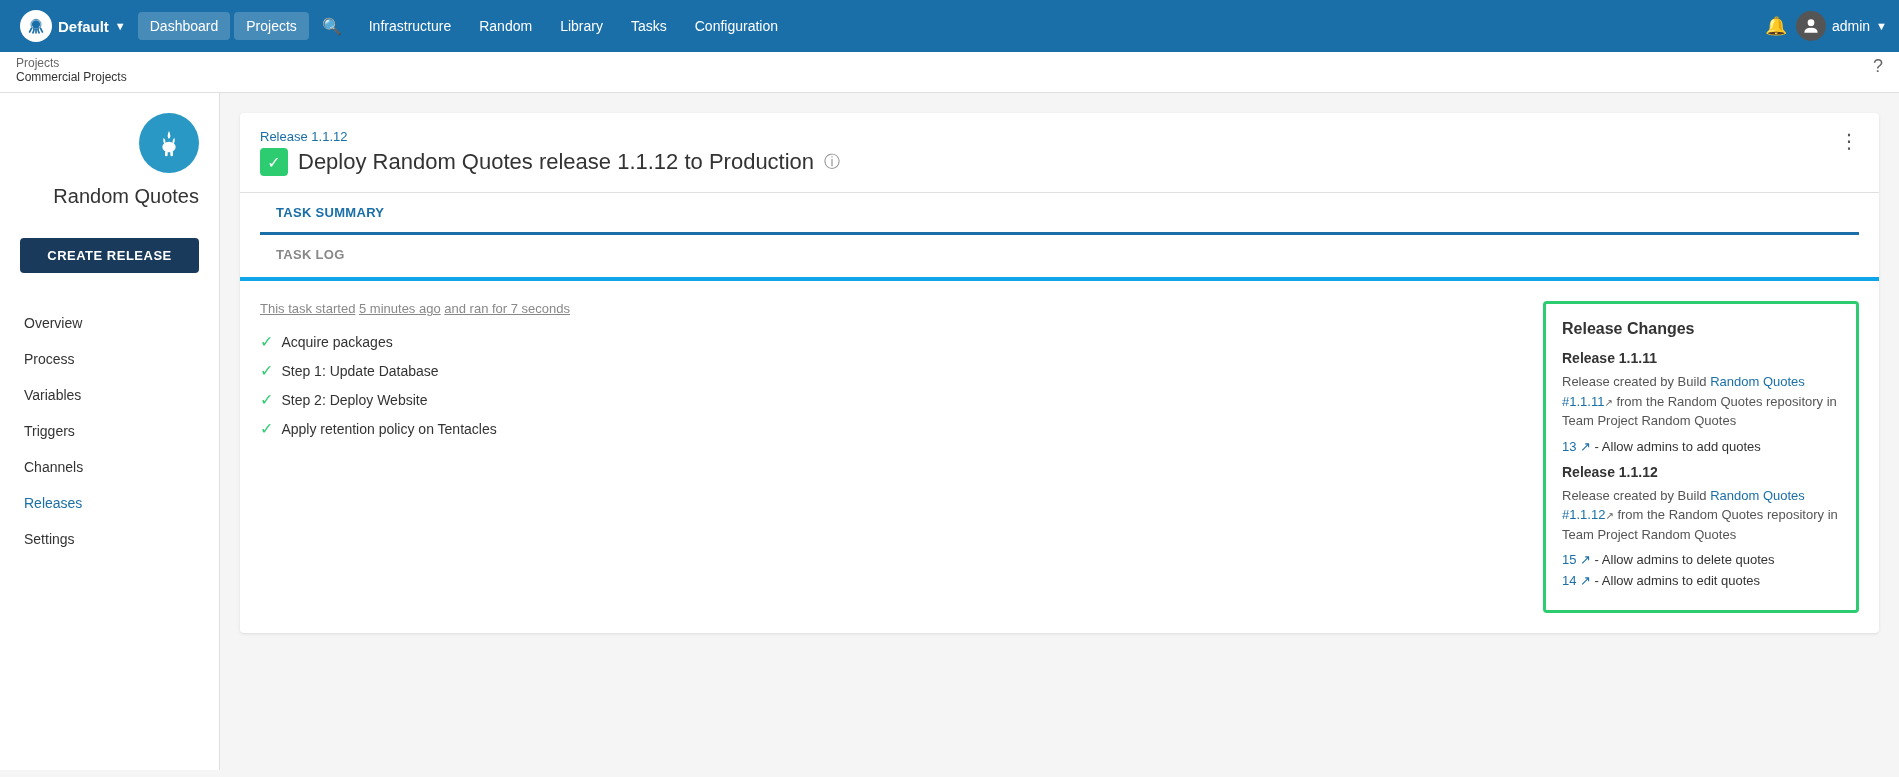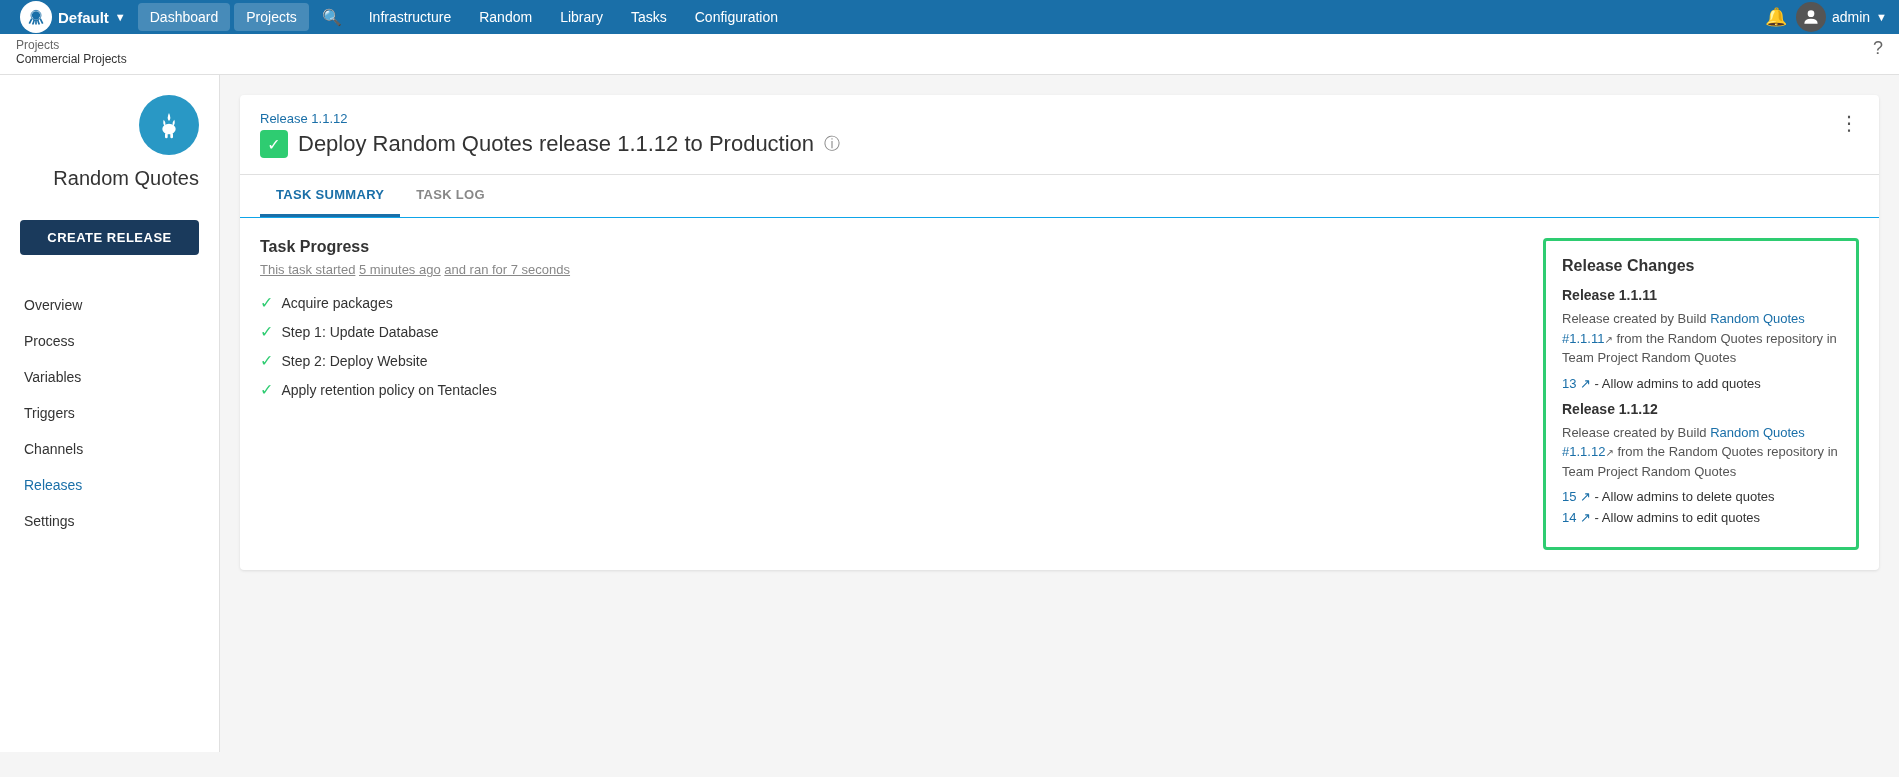--- a/index.html
+++ b/index.html
@@ -3,21 +3,21 @@
   <meta charset="utf-8">
   <style>
     * { margin: 0; padding: 0; box-sizing: border-box; }
     body { font-family: 'Segoe UI', Arial, sans-serif; font-size: 14px; background: #f5f5f5; color: #333; }
 
     
     .top-nav {
       background: #1a6fa8;
       display: flex;
       align-items: center;
-      height: 34px;
+      height: 52px;
       padding: 0 12px;
       gap: 4px;
     }
     .nav-brand {
       display: flex;
       align-items: center;
       gap: 6px;
       color: white;
       font-weight: 600;
       font-size: 15px;
@@ -196,22 +196,23 @@
     .help-icon {
       color: #888;
       font-size: 16px;
       cursor: pointer;
     }
     .more-icon { color: #555; font-size: 20px; cursor: pointer; }
 
     
     .task-tabs {
       display: flex;
-      border-bottom: 1px solid #0ea5e9;
+      border-bottom: 4px solid #0ea5e9;
       padding: 0 20px;
+      flex-direction: column;
     }
     .tab-item {
       padding: 12px 16px;
       font-size: 13px;
       font-weight: 600;
       color: #888;
       cursor: pointer;
       border-bottom: 3px solid transparent;
       text-transform: uppercase;
       letter-spacing: 0.3px;
@@ -356,21 +357,20 @@
       </div>
 
       <div class="task-tabs">
         <div class="tab-item active">TASK SUMMARY</div>
         <div class="tab-item">TASK LOG</div>
       </div>
 
       <div class="task-content">
 
         <div class="task-progress-section">
-          <div class="task-progress-title">Task Progress</div>
           <div class="task-started-text">
             <span>This task started</span>
             <span style="text-decoration:underline;">5 minutes ago</span>
             <span>and ran for 7 seconds</span>
           </div>
           <div class="task-steps">
             <div class="task-step">
               <span class="step-check">✓</span>
               <span>Acquire packages</span>
             </div>

